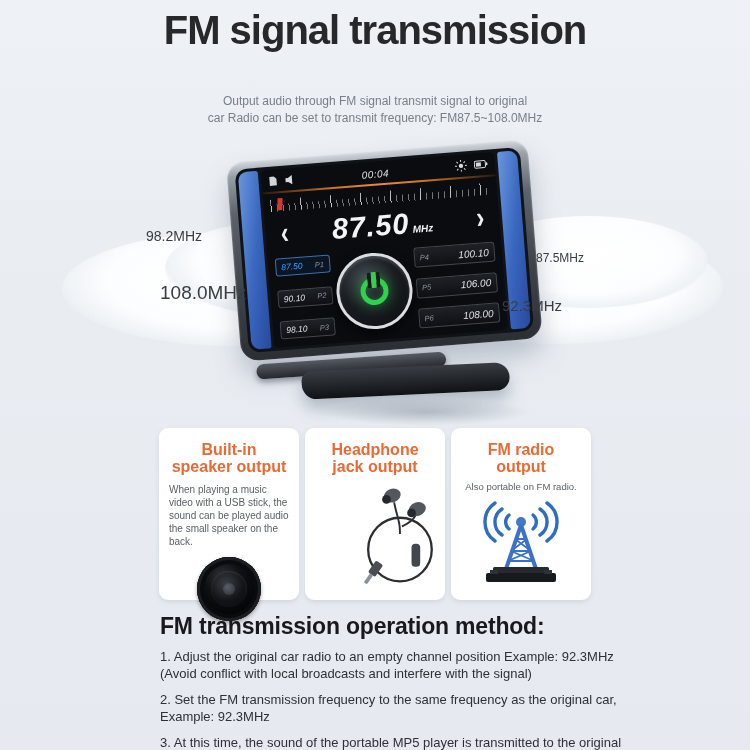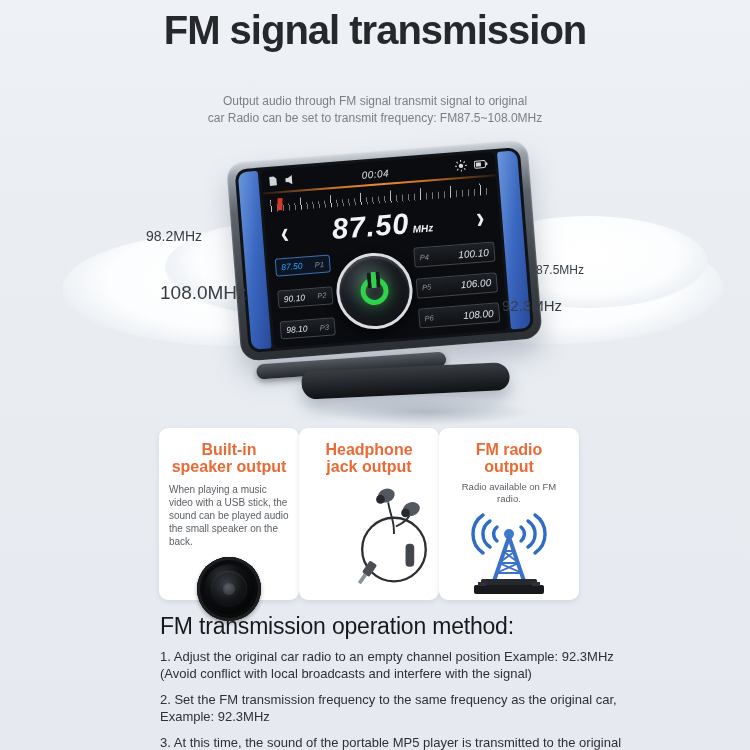--- a/index.html
+++ b/index.html
@@ -20,21 +20,21 @@
   .ring { position:absolute; border-radius:50%;
           background:radial-gradient(ellipse at 50% 42%, #ffffff 0%, #fcfdfe 52%, #eef2f6 70%, rgba(238,242,246,0) 75%);
           z-index:1; }
   .ring.l1 { left:62px;  top:232px; width:345px; height:114px; }
   .ring.l2 { left:165px; top:220px; width:250px; height:96px; }
   .ring.r1 { left:388px; top:230px; width:335px; height:114px; }
   .ring.r2 { left:468px; top:216px; width:240px; height:92px; }
   .freq-label { position:absolute; color:#383d43; z-index:3; }
   .freq-label.lt { left:146px; top:228px; font-size:14px; }
   .freq-label.lb { left:160px; top:282px; font-size:19px; }
-  .freq-label.rt { left:536px; top:251px; font-size:12px;margin-top:12px; }
+  .freq-label.rt { left:536px; top:251px; font-size:12px; }
   .freq-label.rb { left:502px; top:297px; font-size:15px; }
   .ground-shadow { position:absolute; left:322px; top:398px; width:210px; height:28px;
           border-radius:50%; background:radial-gradient(ellipse, rgba(70,85,105,.30), rgba(70,85,105,0) 70%); z-index:1; }
 
   
   .device { position:absolute; left:236px; top:150px; width:302px; height:268px;
             transform:rotate(-4.5deg); z-index:2; }
   .frame { position:absolute; left:0; top:0; width:302px; height:200px; border-radius:18px;
            background:linear-gradient(180deg,#d6dbe1 0%,#9aa1a9 7%,#5d636b 26%,#40454c 62%,#2b2f34 100%);
            box-shadow:0 16px 26px rgba(96,110,130,.35), inset 0 1px 2px rgba(255,255,255,.5); }
@@ -87,21 +87,21 @@
           border-right:4px solid #171a1f; background-clip:padding-box; border-radius:2px; }
   .sled { position:absolute; left:14px; top:205px; width:190px; height:15px; border-radius:8px;
           background:linear-gradient(180deg,#565b62,#24272c); transform:rotate(.6deg);
           box-shadow:0 3px 6px rgba(40,45,55,.45); }
   .base { position:absolute; left:58px; top:218px; width:208px; height:28px;
           border-radius:10px 16px 14px 16px;
           background:linear-gradient(180deg,#3a3e44 0%,#1b1e22 70%,#101215 100%);
           transform:rotate(1.8deg); box-shadow:0 10px 16px rgba(95,110,130,.4); }
 
   
-  .cards { position:absolute; left:159px; top:428px; width:438px; display:flex; gap:0; z-index:3; }
+  .cards { position:absolute; left:159px; top:428px; width:438px; display:flex; gap:6px; z-index:3; }
   .card { width:140px; height:172px; background:#ffffff; border-radius:9px;
           box-shadow:0 2px 5px rgba(150,162,180,.28); padding:13px 10px 8px; position:relative; }
   .card-title { text-align:center; font-size:16px; line-height:1.08; font-weight:700;
                 color:#e96a35; white-space:pre-line; }
   .card-body { margin-top:7px; font-size:10px; line-height:1.3; color:#5a5f64; }
   .card.c2 .card-body { width:64px; }
   .card.c3 .card-body { text-align:center; margin-top:5px; font-size:9.5px; }
   .spk { width:64px; height:64px; margin:9px auto 0; border-radius:50%;
          background:radial-gradient(circle at 40% 32%, #30343a 0%, #101113 30%, #050607 62%);
          box-shadow:inset 0 0 0 3px #1c1e21, inset 0 0 0 7px #0a0b0c, 0 2px 4px rgba(0,0,0,.35);
@@ -109,21 +109,21 @@
   .spk-mid { position:absolute; left:14px; top:14px; right:14px; bottom:14px; border-radius:50%;
          background:radial-gradient(circle at 42% 35%, #3a3e44, #121417 55%, #0a0b0d);
          box-shadow:inset 0 1px 2px rgba(255,255,255,.12); }
   .spk-dot { position:absolute; left:50%; top:50%; width:12px; height:12px; margin:-6px;
          border-radius:50%; background:radial-gradient(circle at 40% 35%, #5a5f66, #2b2e33); }
   .ear-svg { position:absolute; right:3px; bottom:6px; }
   .tower-svg { display:block; margin:4px auto 0; }
 
   
   .method { position:absolute; left:160px; top:613px; width:462px; }
-  .method-heading { font-size:23px; font-weight:400; color:#17191c; letter-spacing:-.2px; }
+  .method-heading { font-size:23px; font-weight:700; color:#17191c; letter-spacing:-.2px; }
   .step { margin-top:9px; font-size:13px; line-height:1.3; color:#2c3136; white-space:pre-line; }
 </style>
 </head>
 <body>
 
 <div class="page">
 
   <div class="title">FM signal transmission</div>
   <div class="desc">Output audio through FM signal transmit signal to original
 car Radio can be set to transmit frequency: FM87.5~108.0MHz</div>
@@ -254,21 +254,21 @@
             <rect x="14" y="80" width="9" height="15" rx="2" fill="#4a4f55"></rect>
             <rect x="16.5" y="95" width="4" height="11" rx="1" fill="#8b9199"></rect>
           </g>
         </svg>
       </span>
     </div>
 
     <div class="card c3">
       <div class="card-title">FM radio
 output</div>
-      <div class="card-body">Radio available on FM radio.</div>
+      <div class="card-body">Also portable on FM radio.</div>
       <span>
         <svg class="tower-svg" width="96" height="88" viewBox="0 0 96 88">
           <g stroke="#2f6cc4" stroke-width="3.4" fill="none" stroke-linecap="round">
             <path d="M22 6 A23 23 0 0 0 22 44"></path>
             <path d="M29 12 A15.5 15.5 0 0 0 29 38"></path>
             <path d="M36 18 A9 9 0 0 0 36 32"></path>
             <path d="M74 6 A23 23 0 0 1 74 44"></path>
             <path d="M67 12 A15.5 15.5 0 0 1 67 38"></path>
             <path d="M60 18 A9 9 0 0 1 60 32"></path>
           </g>

